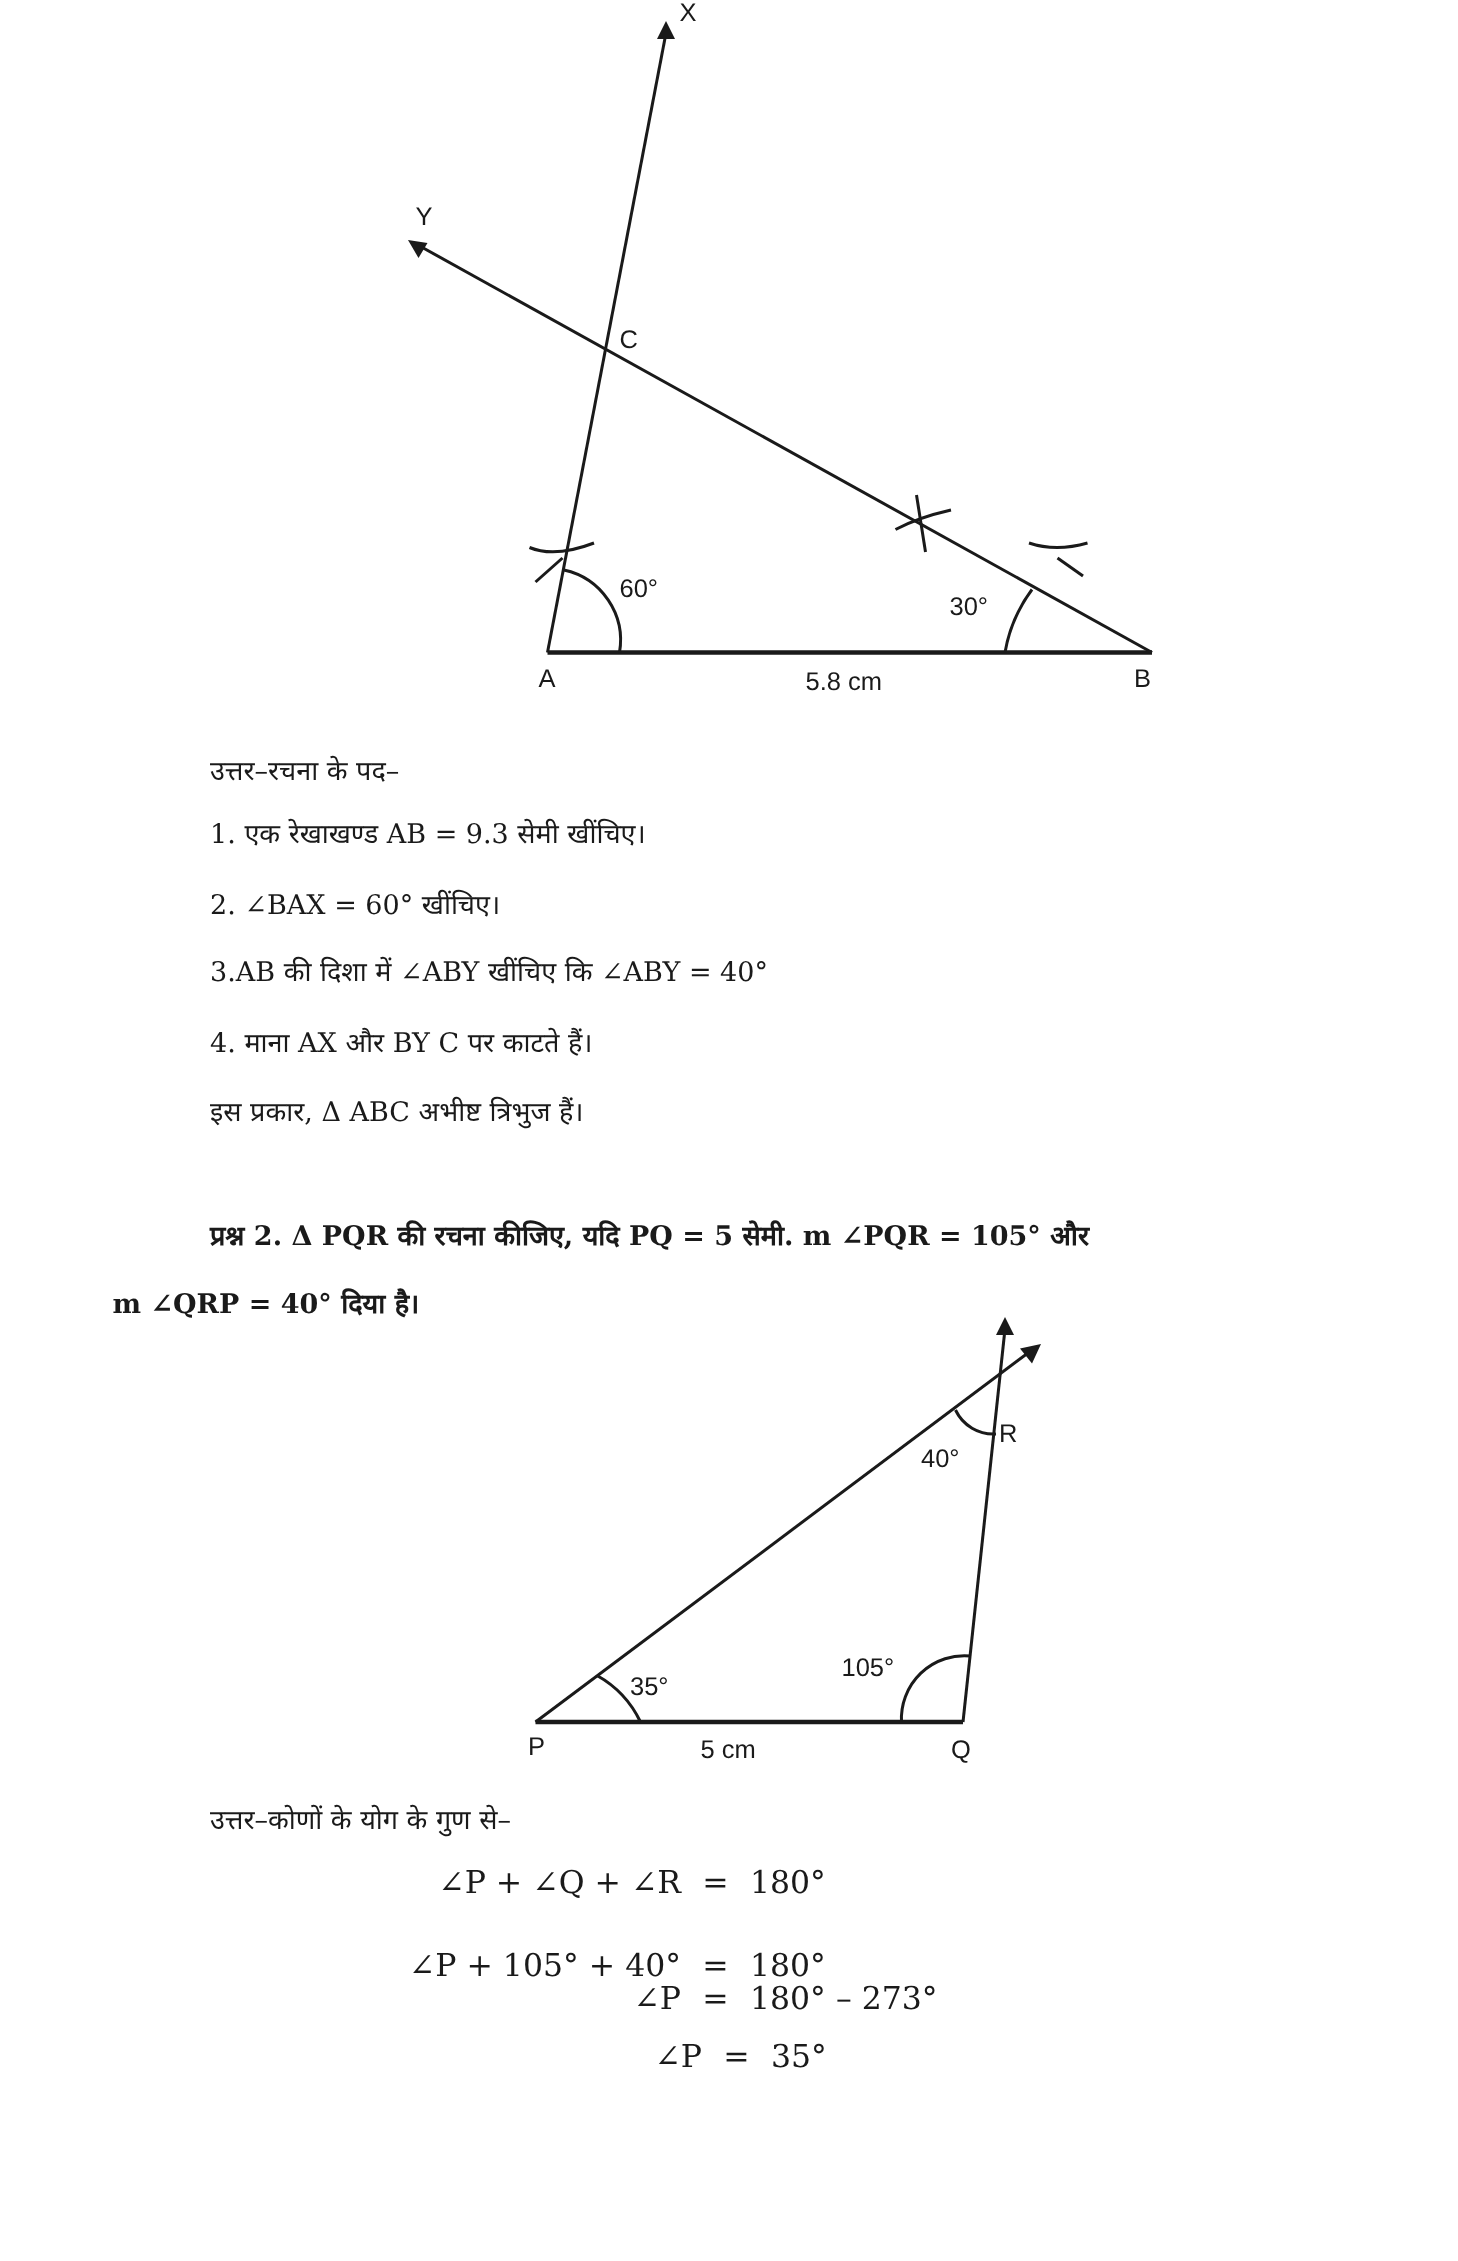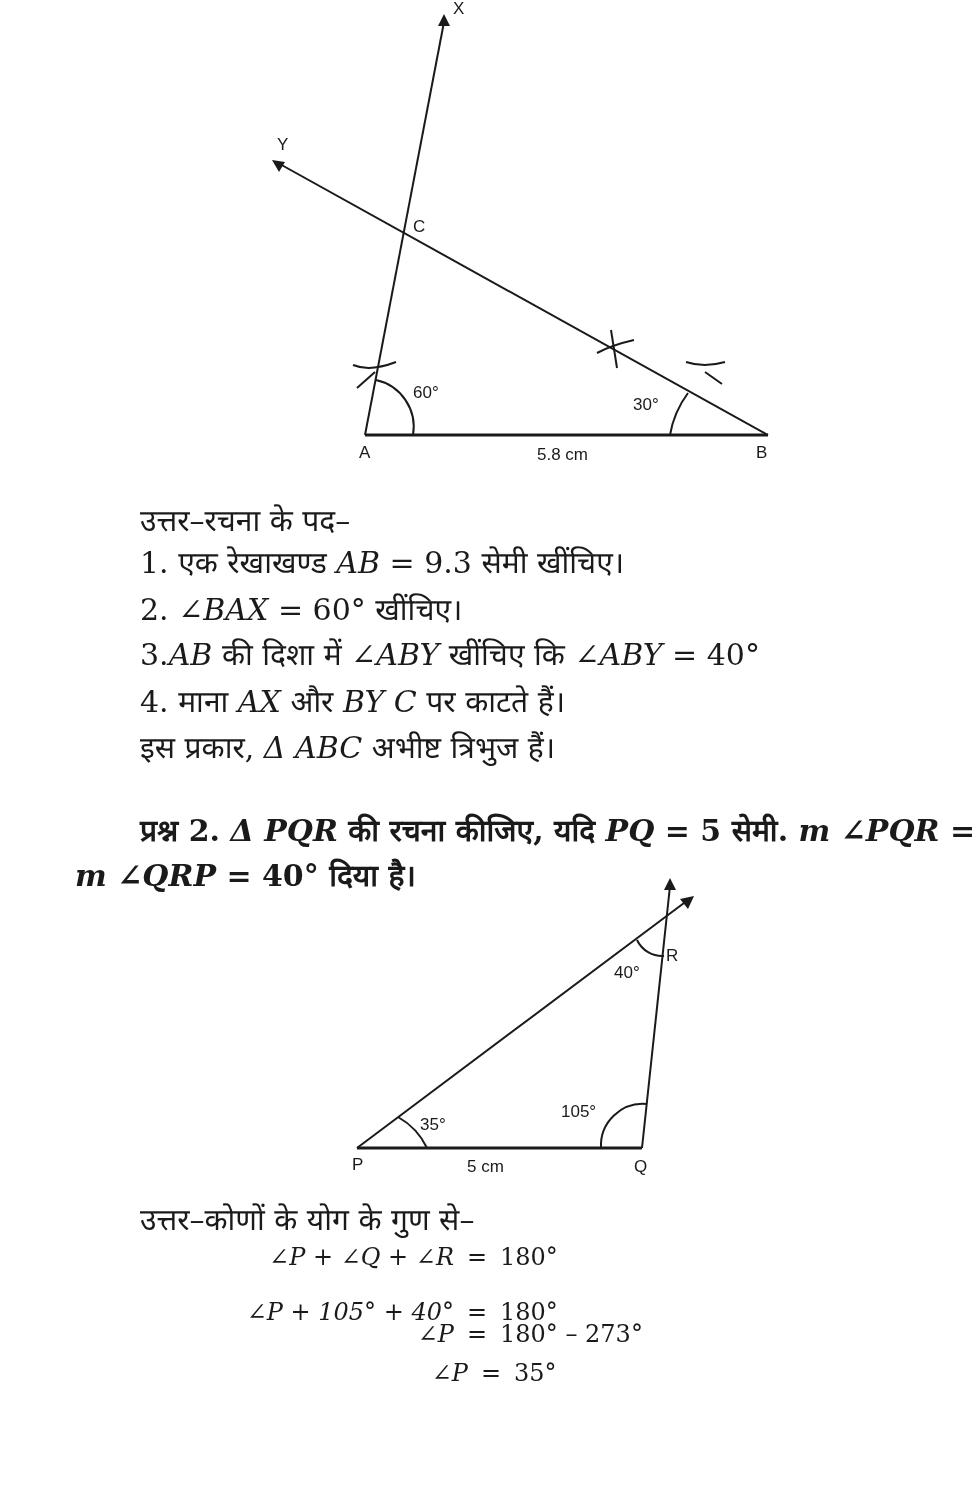--- a/index.html
+++ b/index.html
@@ -1,23 +1,23 @@
 <!DOCTYPE html>
 <html><head>
 <meta charset="utf-8">
 <style>
   html, body { margin:0; padding:0; }
   body { width:972px; height:1507px; background:#ffffff; position:relative; overflow:hidden;
          font-family:"DejaVu Serif", serif; color:#1a1a1a; }
   svg { position:absolute; left:0; top:0; }
   .lbl { font-family:"Liberation Sans", sans-serif; font-size:17px; fill:#1a1a1a; }
-  .line { position:absolute; font-size:30px; white-space:nowrap; line-height:1; }
-  .m { font-style:italic; font-family:"DejaVu Serif", serif; }
+  .line { position:absolute; font-size:18px; white-space:nowrap; line-height:1; }
+  .m { font-family:"DejaVu Serif", serif; }
   .b { font-weight:bold;margin-top:36px; }
-  .eq { position:absolute; font-size:24px; white-space:nowrap; }
+  .eq { position:absolute; font-size:21px; white-space:nowrap; }
   .eq .lhs { display:inline-block; text-align:right; width:320px; }
   .eq .mid { display:inline-block; width:46px; text-align:center; }
 </style>
 </head>
 <body>
 
 <svg width="972" height="480" viewBox="0 0 972 480">
   <g stroke="#1a1a1a" stroke-width="2" fill="none">
 
     <line x1="365" y1="435" x2="768" y2="435" stroke-width="3"></line>

